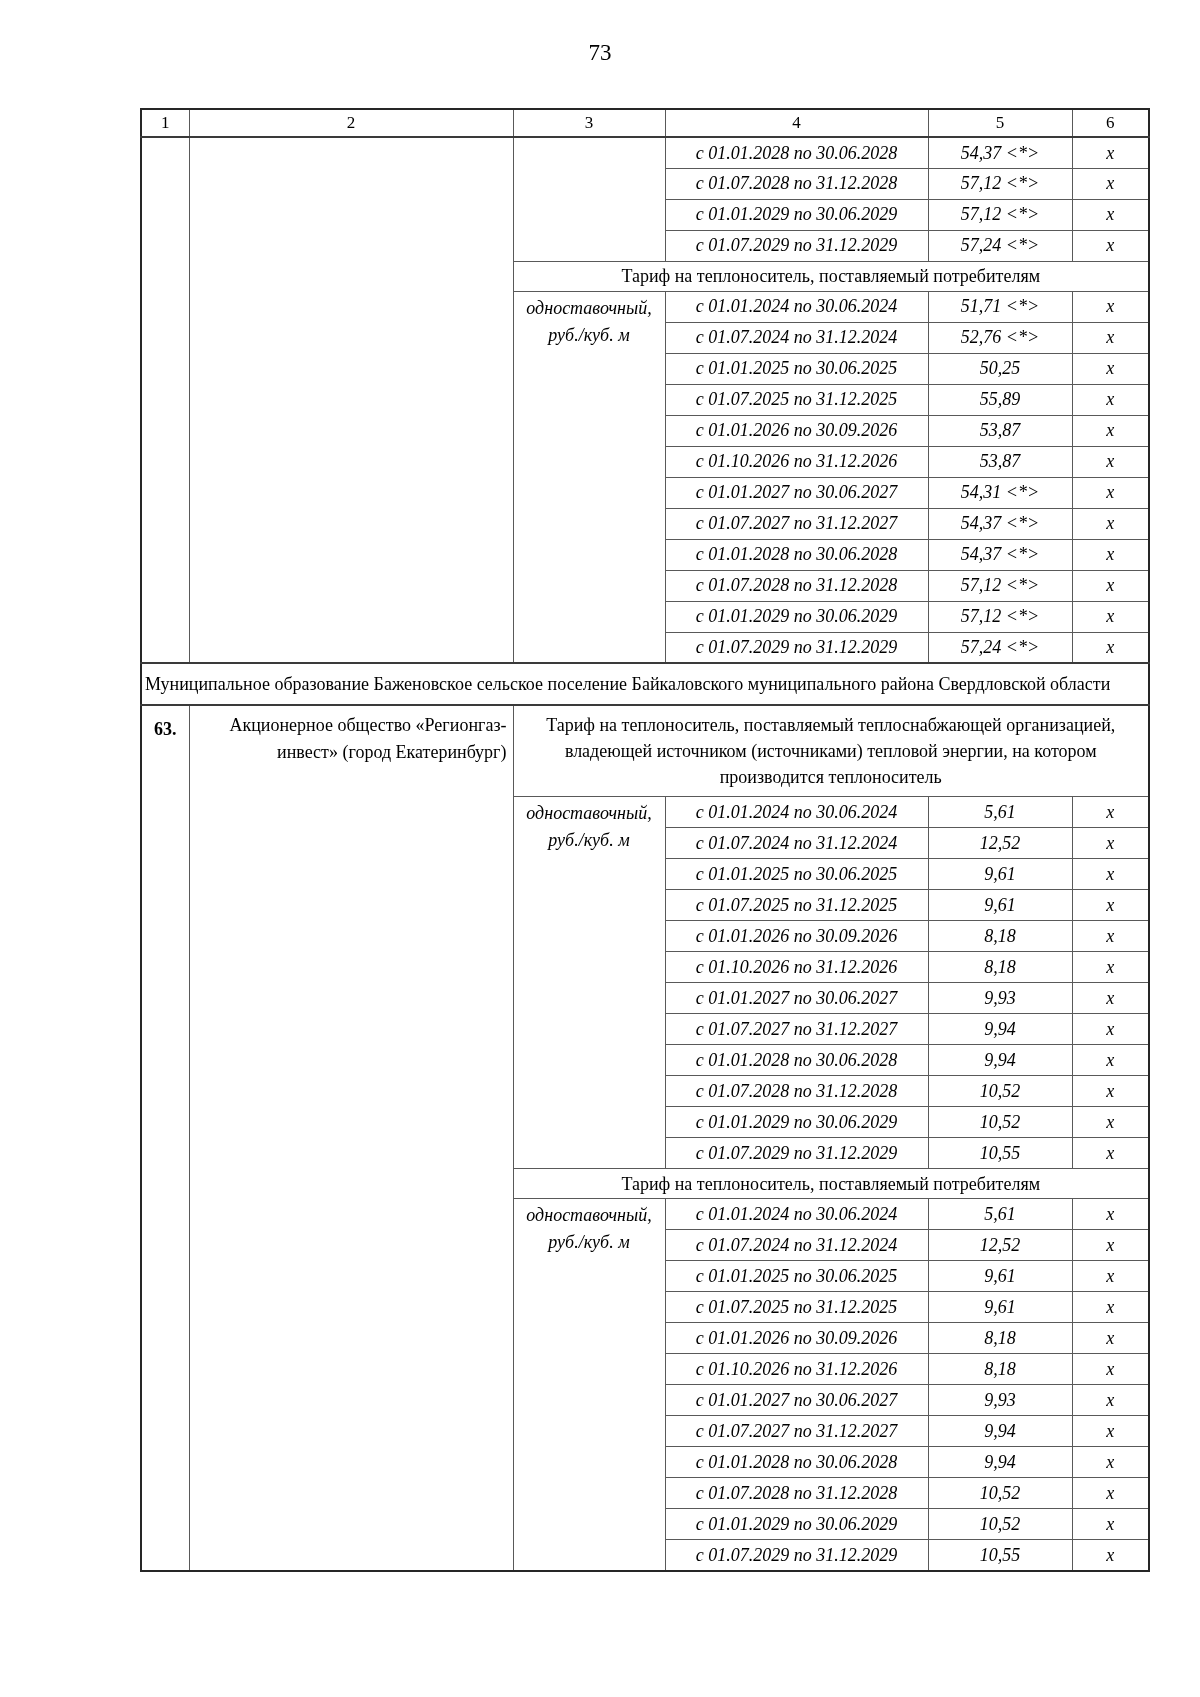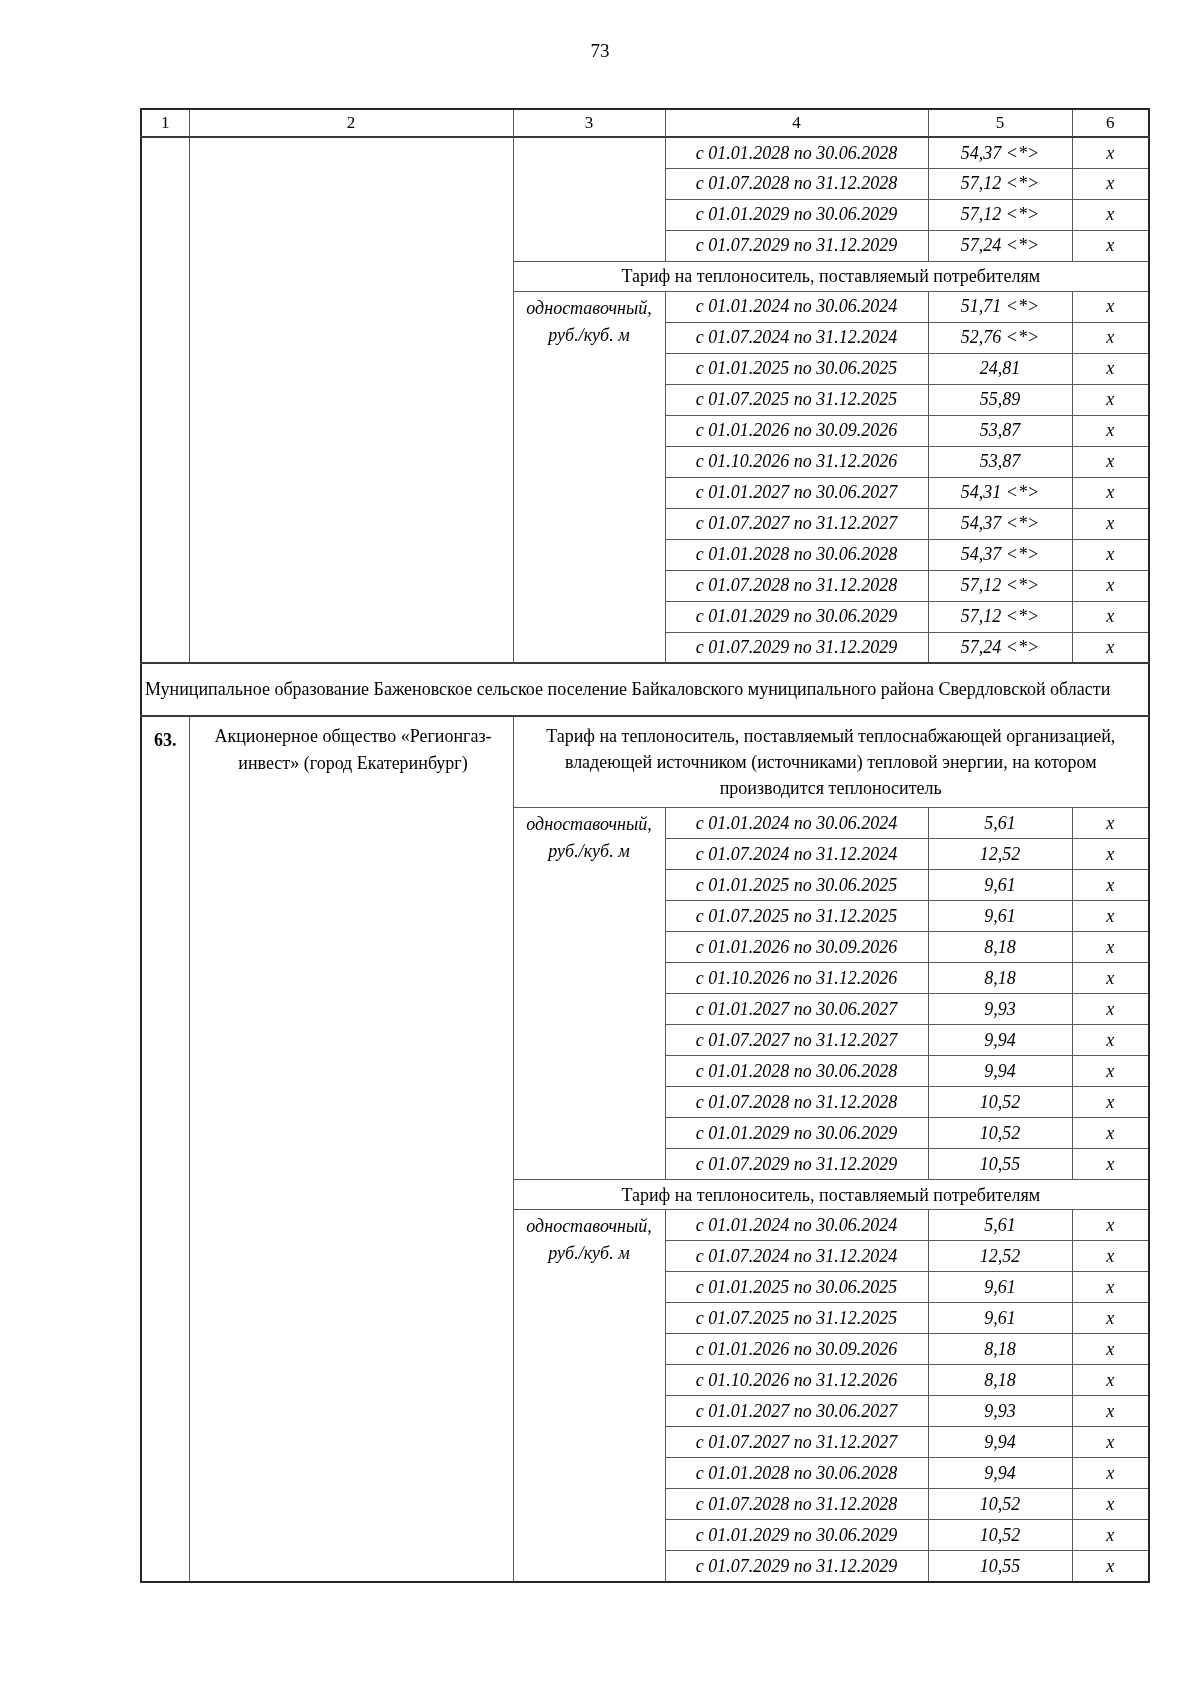--- a/index.html
+++ b/index.html
@@ -6,21 +6,21 @@
   html, body { background: #ffffff; }
   body {
     width: 1200px; height: 1697px;
     position: relative;
     font-family: "Liberation Serif", "DejaVu Serif", serif;
     color: #000;
   }
   .page-number {
     position: absolute; top: 40px; left: 0;
     width: 1200px; text-align: center;
-    font-size: 19px;
+    font-size: 23px;
   }
   table.tariff-table {
     position: absolute; left: 140px; top: 108px;
     width: 1008px;
     border-collapse: collapse;
     table-layout: fixed;
     border: 2px solid #262626;
   }
   td {
     border: 1px solid #595959;
@@ -29,32 +29,32 @@
     vertical-align: middle;
     padding: 0 4px;
     overflow: hidden;
     line-height: 1.25;
   }
   tr.head-row td { height: 28px; font-size: 17px; }
   tr.head-row { border-bottom: 2px solid #3a3a3a; }
   tr.r { height: 31px; font-style: italic; }
   tr.title-row td { height: 30px; font-family: Liberation Serif, serif; }
   tr.muni-row td {
-    height: 53px;
+    height: 42px;
     text-align: left;
     padding: 2px 3px;
     line-height: 1.45;
     border-top: 2px solid #3a3a3a;
     border-bottom: 2px solid #3a3a3a;
   }
   td.src-title { height: 80px; line-height: 1.45; padding: 6px 10px; }
   td.unit-cell { vertical-align: top; padding-top: 3px; line-height: 1.5; margin-top: 44px; }
   td.num-cell { vertical-align: top; padding-top: 12px; font-weight: bold; }
   td.org-cell {
-    vertical-align: top; text-align: center;
+    vertical-align: top; text-align: right;
     padding: 6px 6px 0 10px; line-height: 1.5; margin-top: 12px;
   }
   td.period-cell { white-space: nowrap; }
 </style>
 </head>
 <body>
 
 <div class="page-number">73</div>
 
 <table class="tariff-table">
@@ -107,21 +107,21 @@
         <td class="value-cell">51,71 &lt;*&gt;</td>
         <td class="mark-cell">х</td>
       </tr>
       <tr class="r">
         <td class="period-cell">с 01.07.2024 по 31.12.2024</td>
         <td class="value-cell">52,76 &lt;*&gt;</td>
         <td class="mark-cell">х</td>
       </tr>
       <tr class="r">
         <td class="period-cell">с 01.01.2025 по 30.06.2025</td>
-        <td class="value-cell">24,81</td>
+        <td class="value-cell">50,25</td>
         <td class="mark-cell">х</td>
       </tr>
       <tr class="r">
         <td class="period-cell">с 01.07.2025 по 31.12.2025</td>
         <td class="value-cell">55,89</td>
         <td class="mark-cell">х</td>
       </tr>
       <tr class="r">
         <td class="period-cell">с 01.01.2026 по 30.09.2026</td>
         <td class="value-cell">53,87</td>

